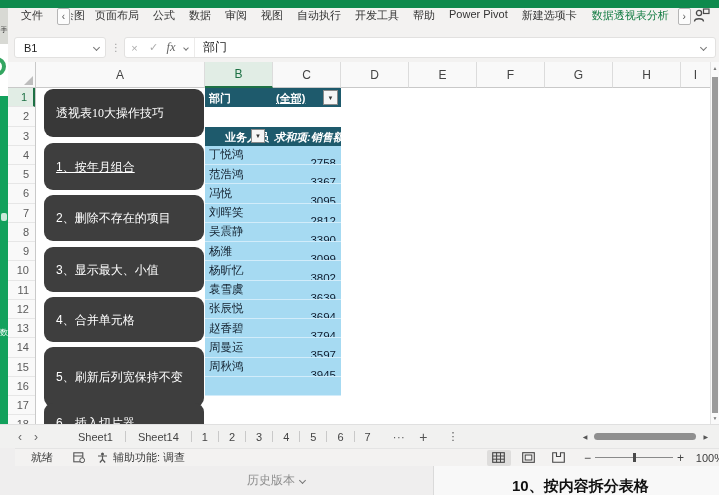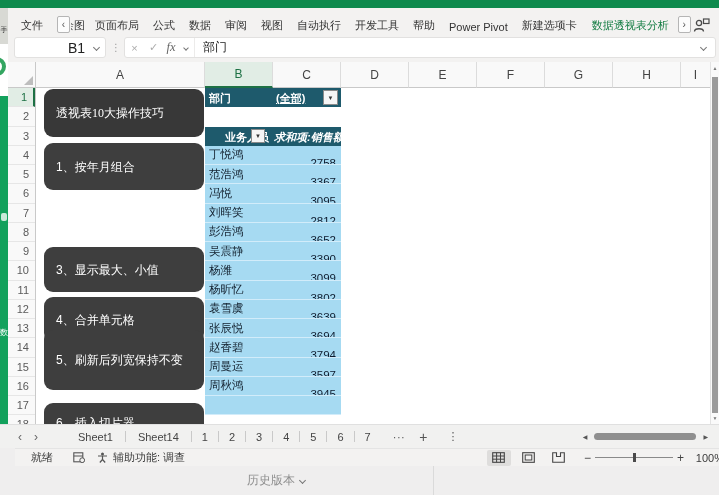--- a/index.html
+++ b/index.html
@@ -14,34 +14,34 @@
   .left-strip{position:absolute;left:0;top:8px;width:8px;height:416px;overflow:hidden;}
   .ls-gray{height:36px;background:#D8D9D4;font-size:7px;color:#333;text-align:center;padding-top:17px;overflow:hidden;}
   .ls-white{height:52px;background:#FFFFFF;position:relative;overflow:hidden;}
   .ls-arc{position:absolute;left:-13px;top:13px;width:19px;height:19px;border:4px solid #34A661;border-radius:50%;}
   .ls-green{height:328px;background:#12A15C;position:relative;overflow:hidden;}
   .ls-icon{position:absolute;left:1px;top:117px;width:6px;height:8px;background:#EAF6EE;border-radius:2px;opacity:.85;}
   .ls-char{position:absolute;left:0;top:231px;font-size:8px;color:#fff;}
 
   
   .ribbon{position:absolute;left:8px;top:8px;width:711px;height:25px;background:#F3F2F1;
-          display:flex;align-items:flex-end;font-size:11px;color:#333;}
+          display:flex;align-items:flex-start;font-size:11px;color:#333;}
   .rtab{padding:0 7px;white-space:nowrap;}
   .rtab.file{padding:0 13px;}
   .rtab.active{color:#127C42;padding:0 8px;}
   .rtab.clip{width:17px;overflow:hidden;direction:rtl;padding:0 3px;}
   .rscroll{width:13px;height:17px;border:1px solid #B5B5B5;background:#FCFCFC;border-radius:2px;
            display:flex;align-items:center;justify-content:center;font-size:10px;color:#555;margin:0 1px;flex:none;}
   .rspacer{flex:1;}
   .share-svg{margin-right:9px;flex:none;}
 
   
   .fbar{position:absolute;left:8px;top:33px;width:711px;height:29px;background:#F3F2F1;display:flex;align-items:center;}
   .name-box{margin-left:6px;width:92px;height:21px;background:#fff;border:1px solid #E2E1E0;border-radius:3px;
-            display:flex;align-items:center;font-size:14px;color:#222;flex:none;padding-left:44px;}
+            display:flex;align-items:center;font-size:11px;color:#222;flex:none;}
   .nb-t{margin-left:9px;flex:1;}
   .nb-chev{width:17px;display:flex;justify-content:center;align-items:center;}
   .chev{width:5px;height:5px;border-right:1.4px solid #777;border-bottom:1.4px solid #777;transform:rotate(45deg);display:inline-block;}
   .chev.sm{width:4px;height:4px;}
   .dots{color:#A0A0A0;font-size:10px;margin:0 3px 0 5px;}
   .fx-strip{flex:1;height:21px;background:#fff;border:1px solid #E2E1E0;border-radius:3px;
             display:flex;align-items:center;margin-right:3px;font-size:11px;color:#ABABAB;}
   .fxbtn{width:19px;text-align:center;}
   .fxbtn.fx{font-style:italic;color:#666;font-family:"Liberation Serif","DejaVu Serif",serif;font-size:12.5px;width:16px;}
   .fx-chevwrap{width:14px;display:flex;justify-content:center;align-items:center;}
@@ -62,25 +62,25 @@
   .row-gutter{position:absolute;left:0;top:26px;width:28px;height:336px;overflow:hidden;background:#F9F9F9;border-right:1px solid #C9C9C9;}
   .rn{height:19.25px;border-bottom:1px solid #E6E6E6;font-size:11px;color:#5a5a5a;
       display:flex;align-items:center;justify-content:flex-end;padding-right:6px;}
   .rn.sel{background:#E1EDE5;color:#1E7145;border-right:2px solid #1E7145;}
   .cells{position:absolute;left:28px;top:26px;width:674px;height:336px;overflow:hidden;background:#fff;}
 
   
   .tip{position:absolute;left:8px;width:160px;background:#3E3E3E;border-radius:9px;color:#fff;font-size:12px;
        display:flex;align-items:center;padding:0 10px 0 12px;line-height:16px;}
   .tip.t0{top:1px;height:48px;background:#383838;font-family:Liberation Serif, serif;}
-  .tip.t1{top:55px;height:47px;}
+  .tip.t1{top:55px;height:47px;text-decoration:underline;}
   .tip.t2{top:107px;height:46px;}
   .tip.t3{top:159px;height:45px;}
   .tip.t4{top:209px;height:45px;}
-  .tip.t5{top:242px;height:60px;}
+  .tip.t5{top:259px;height:60px;}
   .tip.t6{top:315px;height:40px;}
 
   
   .pv{position:absolute;left:169px;top:0;width:136px;height:336px;overflow:hidden;}
   .pv-row{height:19.25px;position:relative;overflow:hidden;}
   .pv-teal{background:#1E5A6C;color:#fff;font-weight:bold;font-size:11px;}
   .pv-data{background:#A6DAF2;border-bottom:1px solid #D2ECFA;display:flex;align-items:center;
            justify-content:space-between;padding:0 5px 0 4px;font-size:11.5px;color:#12202E;}
   .pv-data .num{color:#0D1B2E;margin-top:16px;}
   .pv-fname{position:absolute;left:4px;top:3px;}
@@ -248,20 +248,23 @@
     </div>
 
     <div class="cells">
 
       <div class="tip t0">
           <span>透视表10大操作技巧</span>
         </div>
       <div class="tip t1">
           <span>1、按年月组合</span>
         </div>
+      <div class="tip t2">
+          <span>2、删除不存在的项目</span>
+        </div>
       <div class="tip t3">
           <span>3、显示最大、小值</span>
         </div>
       <div class="tip t4">
           <span>4、合并单元格</span>
         </div>
       <div class="tip t5">
           <span>5、刷新后列宽保持不变</span>
         </div>
       <div class="tip t6">
@@ -292,24 +295,20 @@
             <span>范浩鸿</span>
             <span class="num">3367</span>
           </div>
         <div class="pv-row pv-data">
             <span>冯悦</span>
             <span class="num">3095</span>
           </div>
         <div class="pv-row pv-data">
             <span>刘晖笑</span>
             <span class="num">2812</span>
-          </div>
-        <div class="pv-row pv-data">
-            <span>彭浩鸿</span>
-            <span class="num">3652</span>
           </div>
         <div class="pv-row pv-data">
             <span>吴震静</span>
             <span class="num">3390</span>
           </div>
         <div class="pv-row pv-data">
             <span>杨潍</span>
             <span class="num">3099</span>
           </div>
         <div class="pv-row pv-data">
@@ -426,15 +425,18 @@
   </div>
 
   <div class="page-bottom">
     <div class="pb-left">
       <span class="pb-hist">
         <span>历史版本</span>
         <i class="chev"></i>
       </span>
     </div>
     <div class="pb-div"></div>
+    <div class="pb-right">
+      <span class="pb-caption">10、按内容拆分表格</span>
+    </div>
   </div>
 
 </div>
 
 </body></html>

